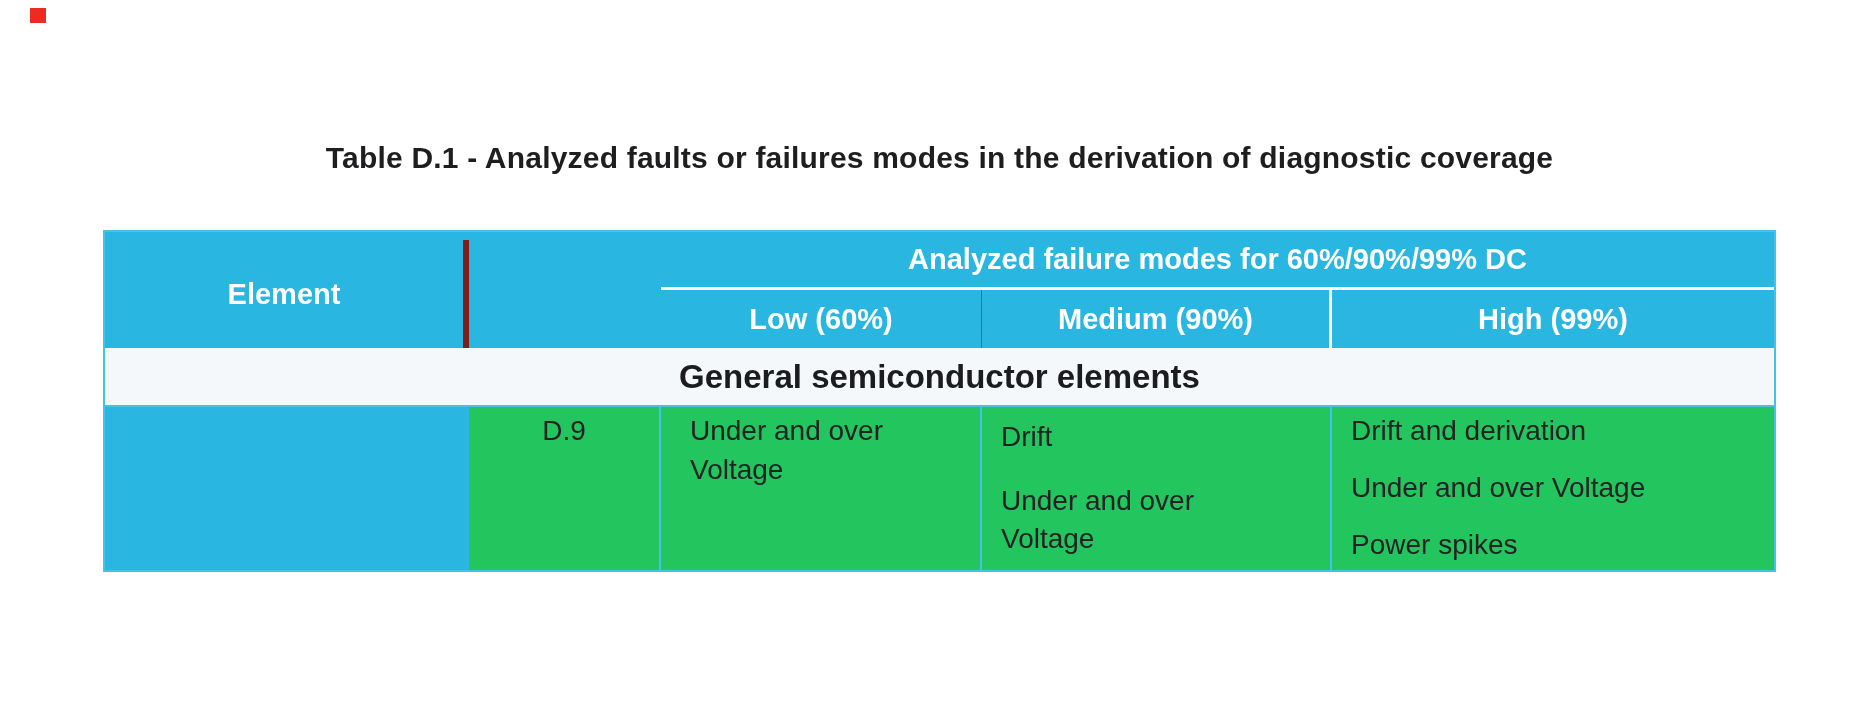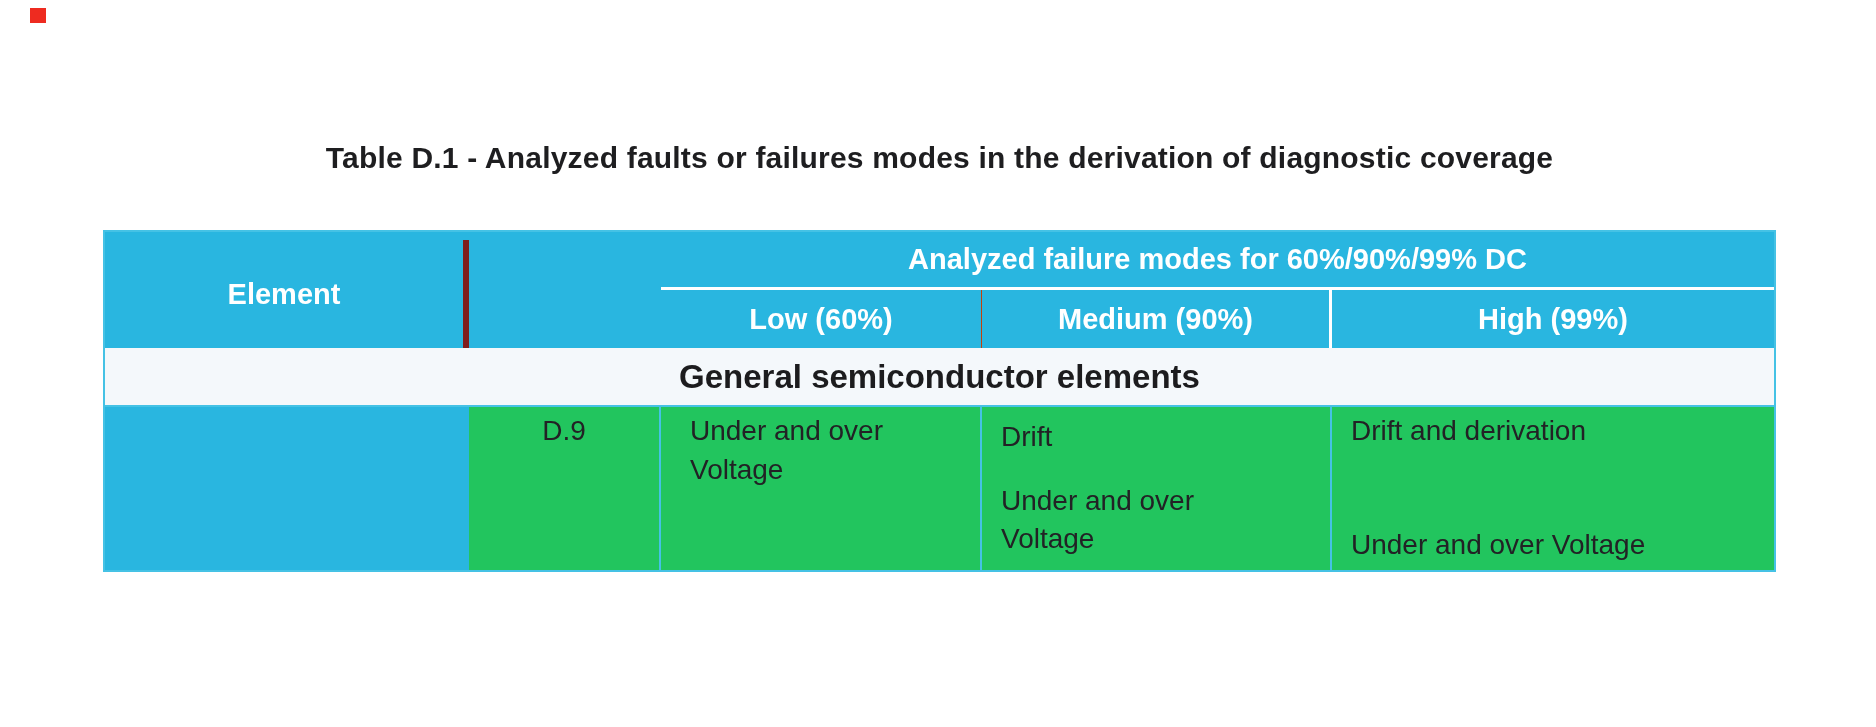--- a/index.html
+++ b/index.html
@@ -123,16 +123,17 @@
     </div>
 
     <div class="b b-medium">
       <p>Drift</p>
       <p>Under and over Voltage</p>
     </div>
 
     <div class="b b-high">
       <p>Drift and derivation</p>
       <p>Under and over Voltage</p>
+      <p>Power spikes</p>
     </div>
 
   </div>
 </div>
 
 </body></html>

